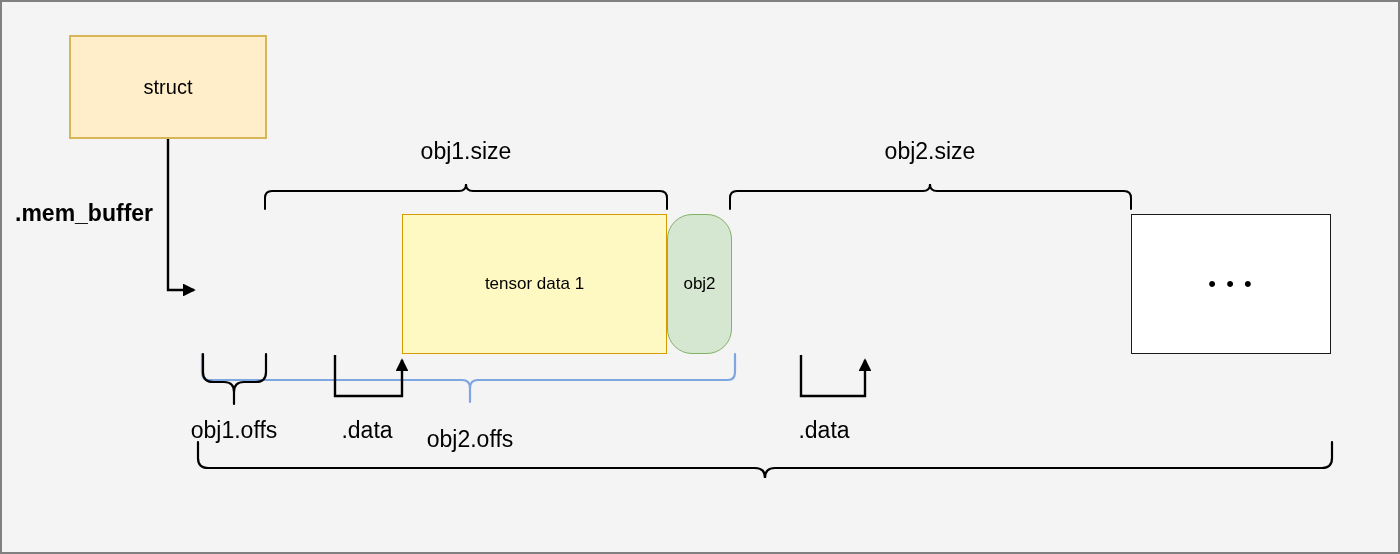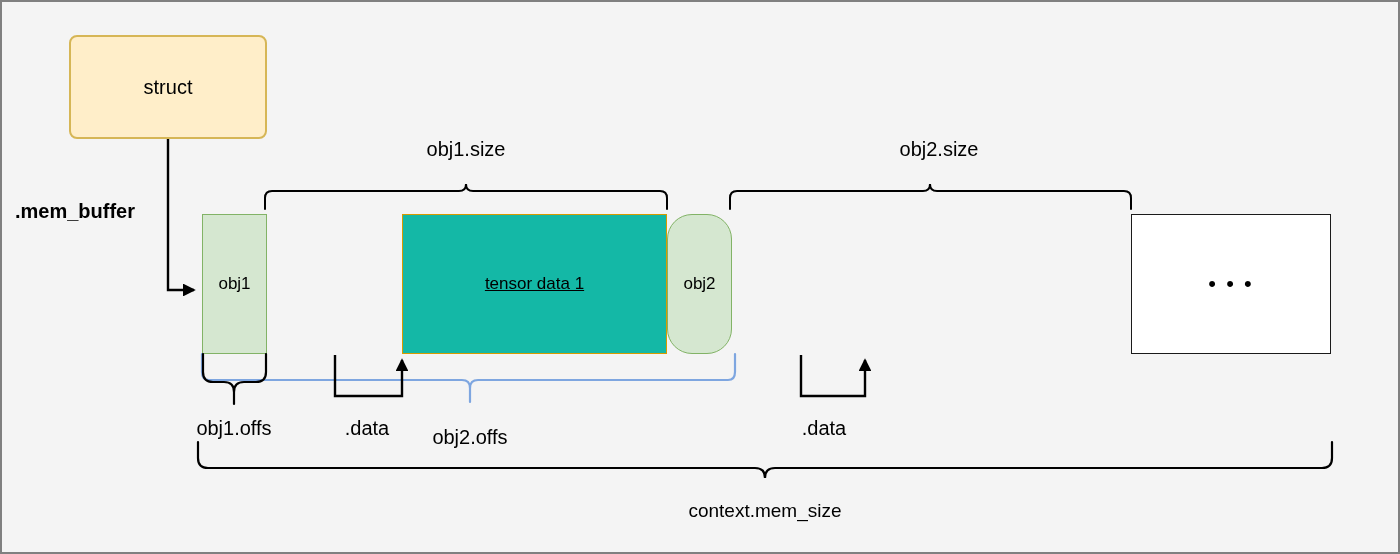--- a/index.html
+++ b/index.html
@@ -27,21 +27,21 @@
   }
   
   .struct-box {
     position: absolute;
     left: 67px;
     top: 33px;
     width: 198px;
     height: 104px;
     background: #ffeec9;
     border: 2px solid #d6b656;
-    border-radius: 8px;
+    border-radius: 0;
     box-sizing: border-box;
     display: flex;
     flex-direction: column;
     align-items: center;
     justify-content: center;
     line-height: 1.32;
   }
   .struct-box span {
     font-size: 20px;
     color: #000000;
@@ -56,45 +56,42 @@
     box-sizing: border-box;
     display: flex;
     align-items: center;
     justify-content: center;
     font-size: 17px;
     color: #000000;
     white-space: nowrap;
   }
   .block.obj    { background: #d5e7d0; border: 1.6px solid #82b366; }
   .block.tensor { background: #dae8fc; border: 1.6px solid #6c8ebf; }
-  .block.data   { background: #14b8a6; border: 1.6px solid #d79b00; text-decoration: underline; }
+  .block.data   { background: #fef9c3; border: 1.6px solid #d79b00; }
   .block.empty  { background: #ffffff; border: 1.8px solid #1a1a1a; }
   .block.empty .dots { font-size: 22px; letter-spacing: 2px; }
   
   .lbl {
     position: absolute;
-    font-size: 20px;
+    font-size: 23px;
     color: #000000;
     white-space: nowrap;
   }
   .lbl.big { font-size: 19px; }
   .lbl.center { transform: translateX(-50%); }
 </style>
 </head>
 <body>
 
 <div id="canvas">
 
   <div class="struct-box">
     <span>struct</span>
   </div>
 
-  <div class="block obj" style="left:200px;  width:65px;">
-      <span>obj1</span>
-    </div>
   <div class="block data" style="left:400px;  width:265px;">
       <span>tensor data 1</span>
     </div>
   <div class="block obj" style="left:665px;  width:65px;border-radius:25px;">
       <span>obj2</span>
     </div>
   <div class="block empty" style="left:1129px; width:200px;">
       <span class="dots">• • •</span>
     </div>
 
@@ -145,22 +142,21 @@
              L 196 456 Q 196 466 206 466
              L 753 466 Q 763 466 763 476
              Q 763 466 773 466
              L 1320 466 Q 1330 466 1330 456
              L 1330 440" fill="none" stroke="#000000" stroke-width="2.2" stroke-linecap="round"></path>
   </svg>
 
   <div class="lbl" style="left:13px; top:198px;font-weight:bold;">.mem_buffer</div>
 
   <div class="lbl center" style="left:464px; top:136px;">obj1.size</div>
-  <div class="lbl center" style="left:928px; top:136px;margin-left:9px;">obj2.size</div>
+  <div class="lbl center" style="left:928px; top:136px;">obj2.size</div>
 
   <div class="lbl center" style="left:232px; top:415px;">obj1.offs</div>
   <div class="lbl center" style="left:365px; top:415px;">.data</div>
   <div class="lbl center" style="left:468px; top:415px;margin-top:9px;">obj2.offs</div>
   <div class="lbl center" style="left:822px; top:415px;">.data</div>
 
-  <div class="lbl big center" style="left:763px; top:498px;">context.mem_size</div>
 
 </div>
 
 </body></html>

